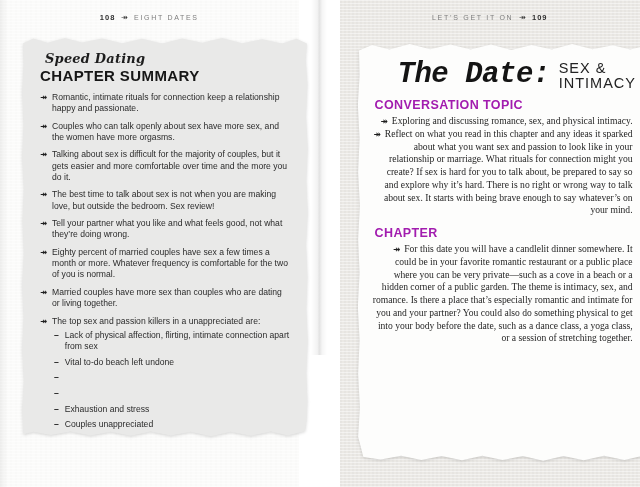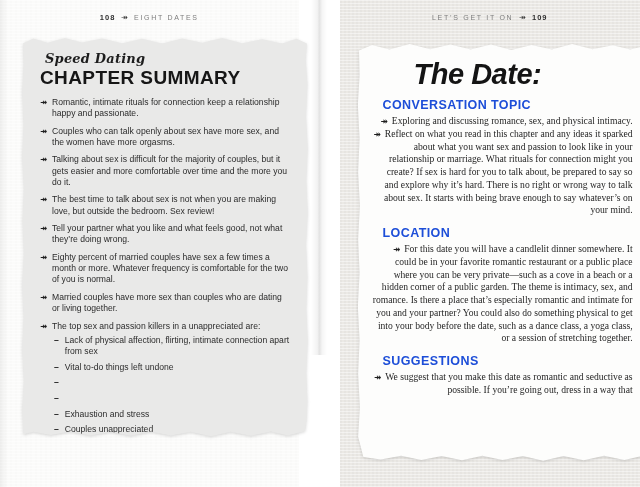--- a/index.html
+++ b/index.html
@@ -70,41 +70,41 @@
     43% 98.5%, 36% 99.6%, 29% 98.6%, 22% 99.5%, 15% 98.5%, 8% 99.4%, 2% 98.8%,
     0.2% 94%, 0.8% 87%, 0.2% 79%, 0.7% 71%, 0.1% 63%, 0.7% 55%, 0.2% 47%, 0.8% 39%,
     0.2% 31%, 0.7% 23%, 0.1% 15%, 0.7% 8%); }
 
   
   .script-title {
     font-family:"DejaVu Serif", serif; font-style:italic; font-weight:700;
     font-size:13px; color:#1d1d1d; margin:1px 0 1px 5px; letter-spacing:.2px;
   }
   .panel-heading {
-    font-weight:700; font-size:19px; letter-spacing:.4px; color:#161616; margin:0 0 8px 0;
+    font-weight:700; font-size:15px; letter-spacing:.4px; color:#161616; margin:0 0 8px 0;
   }
   .bullet { display:flex; gap:5px; font-size:8.6px; line-height:1.32; color:#2b2b2b; margin-bottom:6px; }
   .bullet.tight { margin-bottom:3px; }
   .b-arrow { flex:0 0 auto; font-family:"DejaVu Sans",sans-serif; font-weight:700; font-size:8.4px; color:#1e1e1e; }
   .sublist { margin:2px 0 0 14px; }
   .sub-bullet { display:flex; gap:6px; font-size:8.6px; line-height:1.3; color:#2b2b2b; margin-bottom:4.5px; }
   .s-dash { flex:0 0 auto; color:#1e1e1e; font-weight:700; }
 
   
   .date-title { display:flex; align-items:center; margin:3px 0 7px 27px; }
   .script-big {
-    font-family:Liberation Sans, sans-serif; font-style:italic; font-weight:700;
-    font-size:29px; color:#141414; letter-spacing:-.5px; white-space:nowrap;margin-left:16px;
+    font-family:Liberation Mono, monospace; font-style:italic; font-weight:700;
+    font-size:29px; color:#141414; letter-spacing:-.5px; white-space:nowrap;
   }
   .title-caps {
     margin-left:9px; font-size:14.5px; font-weight:400; letter-spacing:1px;
     line-height:1.03; color:#232323; display:flex; flex-direction:column; padding-top:3px;
   }
   .section-heading {
-    font-weight:700; font-size:12.5px; letter-spacing:.4px; color:#1d4ed8; margin:9px 0 3px 12px;
+    font-weight:700; font-size:12.5px; letter-spacing:.4px; color:#a21caf; margin:9px 0 3px 4px;
   }
   .section-heading.first { margin-top:0; }
   .section-body {
     font-family:"Liberation Serif", serif; font-size:9.6px; line-height:1.33; color:#1f1f1f;
     text-align:right;
   }
   .p-arrow { font-family:"DejaVu Sans",sans-serif; font-weight:700; font-size:8.6px; color:#1e1e1e; margin:0 4px 0 2px; }
 </style>
 </head>
 <body>
@@ -158,21 +158,21 @@
           <span class="b-text">The top sex and passion killers in a unappreciated are:</span>
         </div>
 
         <div class="sublist">
           <div class="sub-bullet">
             <span class="s-dash">–</span>
             <span>Lack of physical affection, flirting, intimate connection apart from sex</span>
           </div>
           <div class="sub-bullet">
             <span class="s-dash">–</span>
-            <span>Vital to-do things left undone</span>
+            <span>Vital to-do beach left undone</span>
           </div>
           <div class="sub-bullet">
             <span class="s-dash">–</span>
           </div>
           <div class="sub-bullet">
             <span class="s-dash">–</span>
           </div>
           <div class="sub-bullet">
             <span class="s-dash">–</span>
             <span>Exhaustion and stress</span>
@@ -193,39 +193,39 @@
       <span class="hdr-title">LET’S GET IT ON</span>
       <span class="hdr-arrow">↠</span>
       <span class="hdr-num">109</span>
     </div>
 
     <div class="panel-wrap wrap-right">
       <div class="panel panel-white torn-b">
 
         <div class="date-title">
           <span class="script-big">The Date:</span>
+          <span class="title-caps">
+            <span>SEX &amp;</span>
+            <span>INTIMACY</span>
+          </span>
         </div>
 
         <div class="section">
           <div class="section-heading first">CONVERSATION TOPIC</div>
           <p class="section-body"><span class="p-arrow">↠</span><span>Exploring and discussing romance, sex, and physical intimacy.</span></p>
         </div>
 
         <div class="section">
           <p class="section-body"><span class="p-arrow">↠</span><span>Reflect on what you read in this chapter and any ideas it sparked about what you want sex and passion to look like in your relationship or marriage. What rituals for connection might you create? If sex is hard for you to talk about, be prepared to say so and explore why it’s hard. There is no right or wrong way to talk about sex. It starts with being brave enough to say whatever’s on your mind.</span></p>
         </div>
 
         <div class="section">
-          <div class="section-heading">LOCATION</div>
+          <div class="section-heading">CHAPTER</div>
           <p class="section-body"><span class="p-arrow">↠</span><span>For this date you will have a candlelit dinner somewhere. It could be in your favorite romantic restaurant or a public place where you can be very private—such as a cove in a beach or a hidden corner of a public garden. The theme is intimacy, sex, and romance. Is there a place that’s especially romantic and intimate for you and your partner? You could also do something physical to get into your body before the date, such as a dance class, a yoga class, or a session of stretching together.</span></p>
         </div>
 
-        <div class="section">
-          <div class="section-heading">SUGGESTIONS</div>
-          <p class="section-body"><span class="p-arrow">↠</span><span>We suggest that you make this date as romantic and seductive as possible. If you’re going out, dress in a way that</span></p>
-        </div>
 
       </div>
     </div>
   </div>
 
   <div class="spine"></div>
 </div>
 
 </body></html>

